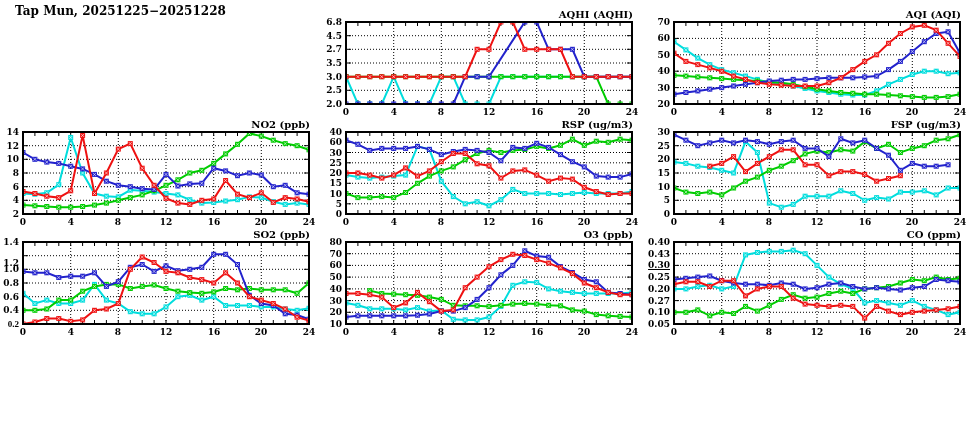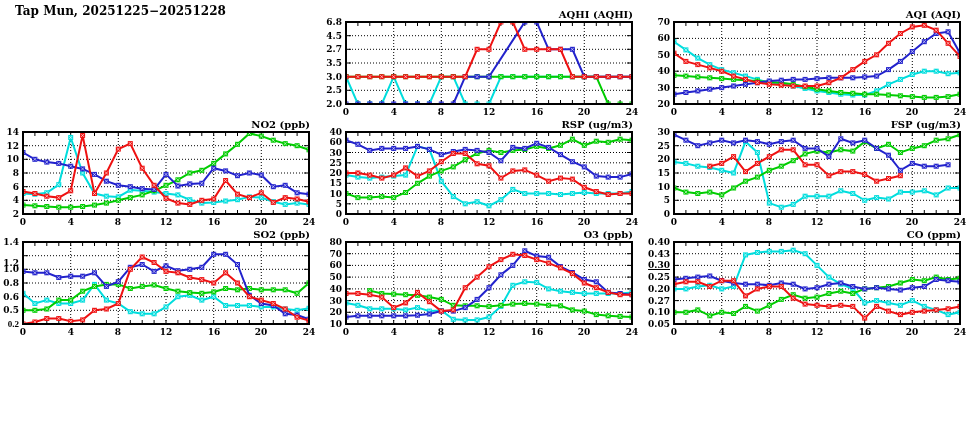--- a/index.html
+++ b/index.html
@@ -1740,21 +1740,21 @@
       <path d="M249.7 60.9L252.8 64.1M249.7 64.1L252.8 60.9" stroke="#ffffff" stroke-width="0.7" opacity="0.85" fill="none"></path>
       <rect x="260.7" y="65.5" width="5" height="5" fill="#ee1111"></rect>
       <path d="M261.6 66.4L264.8 69.6M261.6 69.6L264.8 66.4" stroke="#ffffff" stroke-width="0.7" opacity="0.85" fill="none"></path>
       <rect x="272.6" y="73.7" width="5" height="5" fill="#ee1111"></rect>
       <path d="M273.5 74.6L276.7 77.8M273.5 77.8L276.7 74.6" stroke="#ffffff" stroke-width="0.7" opacity="0.85" fill="none"></path>
       <rect x="284.5" y="77.1" width="5" height="5" fill="#ee1111"></rect>
       <path d="M285.4 78.0L288.6 81.2M285.4 81.2L288.6 78.0" stroke="#ffffff" stroke-width="0.7" opacity="0.85" fill="none"></path>
       <rect x="1" y="1" width="286" height="82" fill="none" stroke="#000" stroke-width="2"></rect>
     </svg>
 <span class="yl" style="top: 78px; font-family: Liberation Serif, serif;">0.2</span>
-    <span class="yl" style="top: 64px;">0.5</span>
+    <span class="yl" style="top: 64px;">0.4</span>
     <span class="yl" style="top: 51px;">0.6</span>
     <span class="yl" style="top: 37px;">0.8</span>
     <span class="yl" style="top: 23px;">1.0</span>
     <span class="yl" style="top: 17px;">1.2</span>
     <span class="yl" style="top: -4px;">1.4</span>
     <span class="xl" style="left: -10px;">0</span>
     <span class="xl" style="left: 38px;">4</span>
     <span class="xl" style="left: 85px;">8</span>
     <span class="xl" style="left: 133px;">12</span>
     <span class="xl" style="left: 181px;">16</span>

